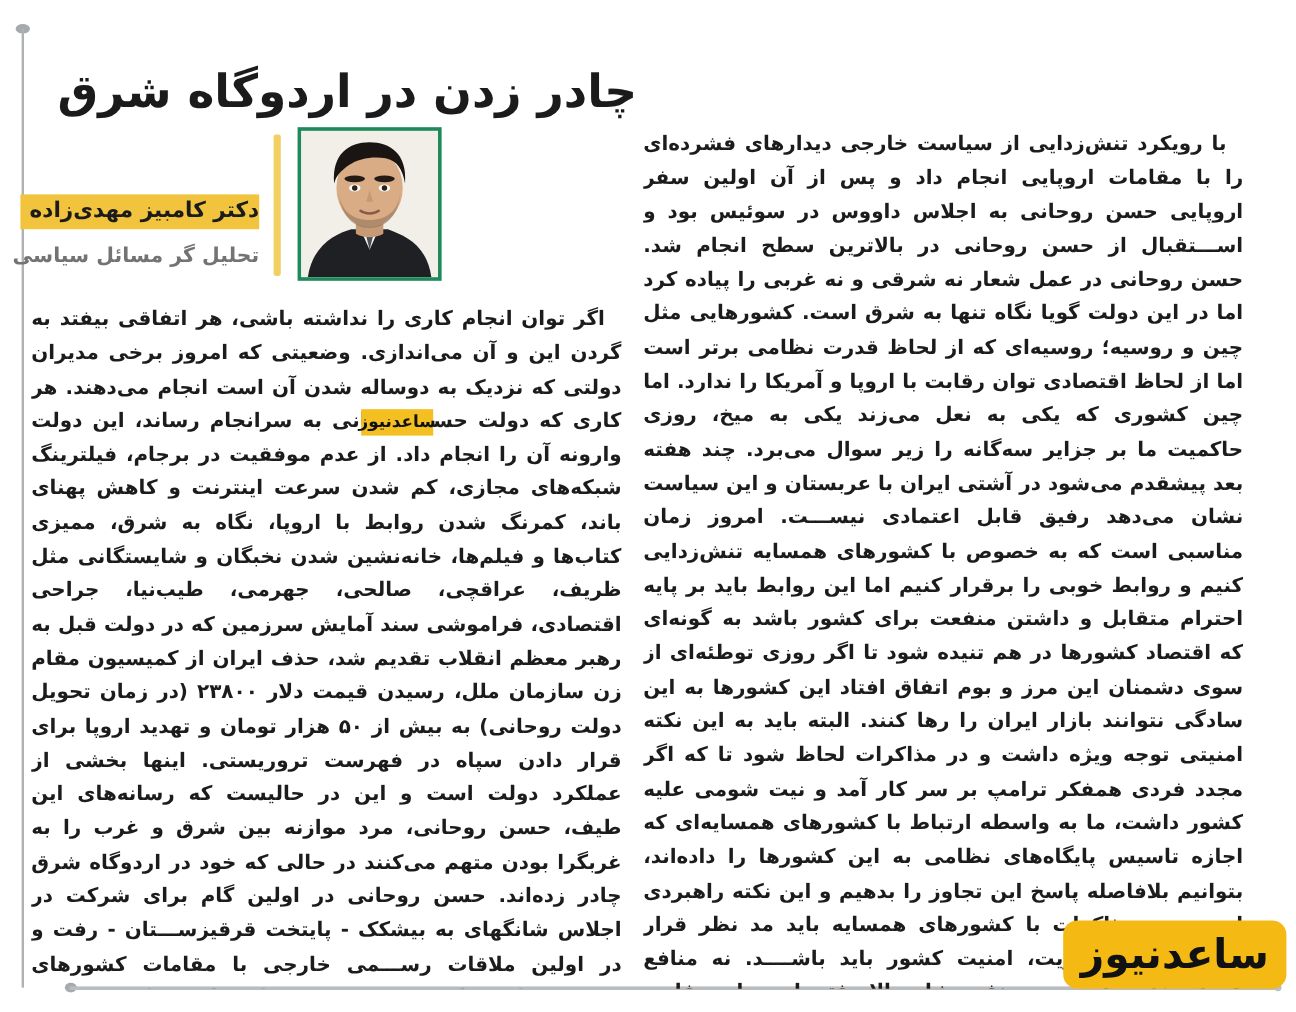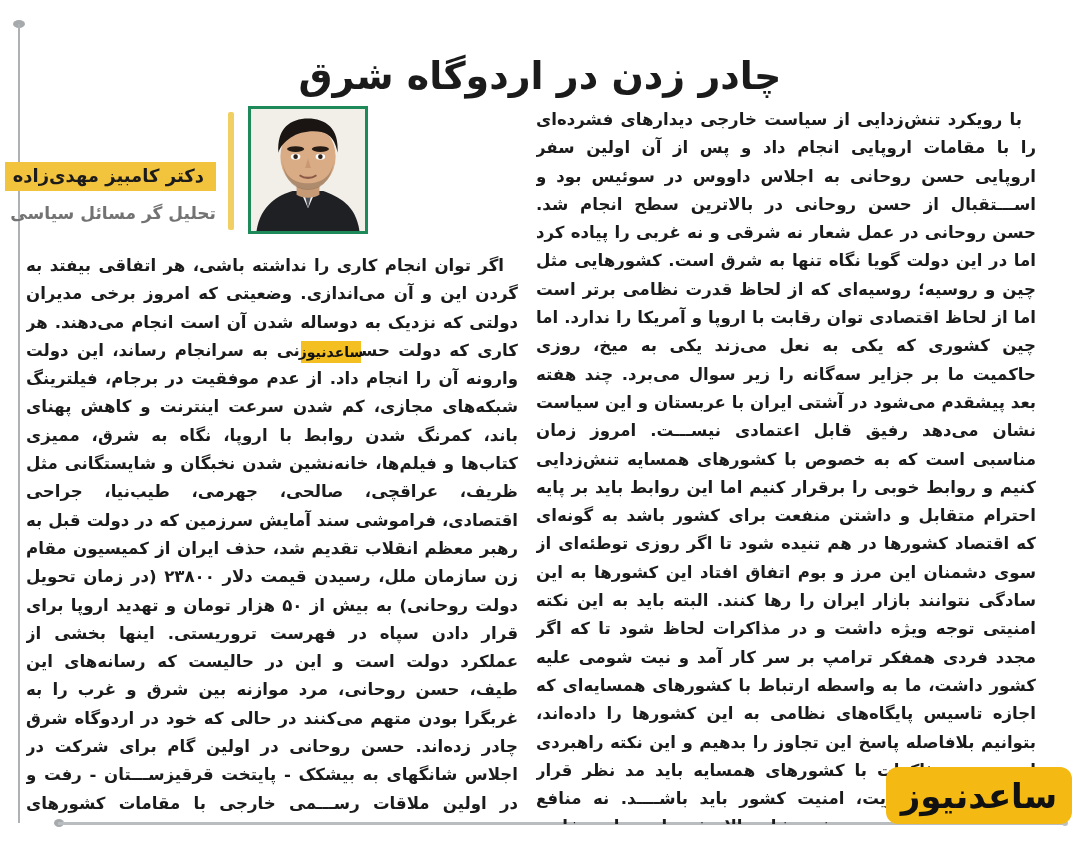--- a/index.html
+++ b/index.html
@@ -65,21 +65,21 @@
     border-radius: 50%;
     background: #bcc0c3;
   }
 
   
   .headline {
     position: absolute;
     top: 28px;
     right: 48px;
     left: 48px;
-    text-align: center;
+    text-align: left;
     font-size: 38px;
     font-weight: bold;
     color: #1b1b1b;
     letter-spacing: -0.5px;
     line-height: 1.25;
   }
 
   
   .author-block {
     position: absolute;
@@ -110,21 +110,21 @@
     border-radius: 2px;
   }
   .author-name {
     position: absolute;
     top: 58px;
     right: 152px;
     background: #f2c33c;
     color: #1b1b1b;
     font-size: 18px;
     font-weight: bold;
-    padding: 4px 12px 5px 8px;
+    padding: 4px 0 5px 8px;
     white-space: nowrap;
     line-height: 1.1;
   }
   .author-role {
     position: absolute;
     top: 99px;
     right: 152px;
     color: #737373;
     font-size: 17px;
     font-weight: bold;

